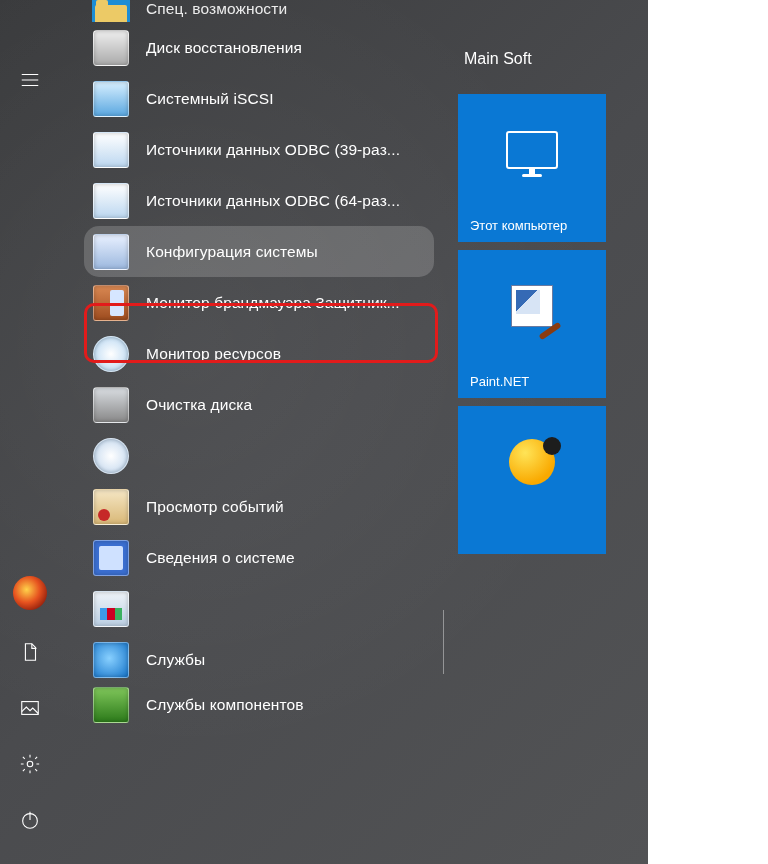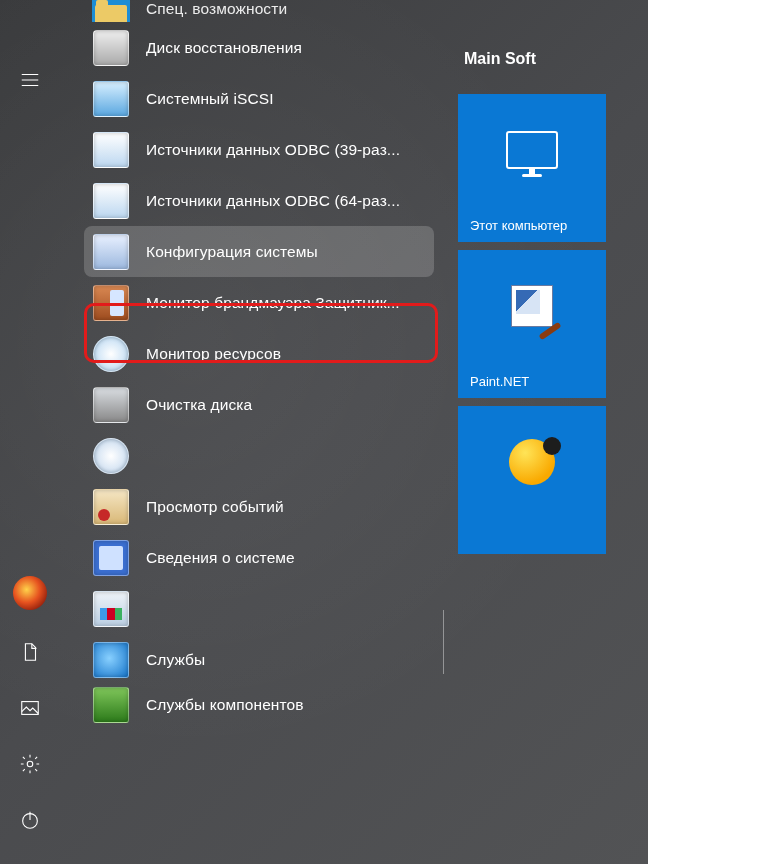--- a/index.html
+++ b/index.html
@@ -16,21 +16,21 @@
 .applist{position:absolute;left:84px;top:0;width:350px;height:100%}
 .app-row{display:flex;align-items:center;height:51px;padding-left:8px;box-sizing:border-box;cursor:pointer;position:relative}
 .app-row.folder{height:50px}
 .app-row.cutoff{height:42px;overflow:hidden}
 .app-icon{width:38px;height:38px;flex:0 0 38px;display:flex;align-items:center;justify-content:center;margin-right:16px;background:#0a78d4}
 .app-icon.folder{background:#1996e6}
 .app-icon.tool{background:transparent}
 .app-label{flex:1;font-size:15.5px;color:#fff;white-space:nowrap;overflow:hidden;text-overflow:ellipsis;letter-spacing:.1px}
 .chev{width:22px;text-align:center;color:#fff;font-size:12px;margin-right:6px}
 
-.app-row.hl{background:rgba(255,255,255,0.18);border-radius:8px}
+.app-row.hl{background:rgba(255,255,255,0.18);border-radius:15px}
 .red-box{position:absolute;left:84px;width:348px;height:54px;border:3px solid #e21b1b;border-radius:10px;pointer-events:none;z-index:4}
 
 .ico{width:34px;height:34px;border:1px solid rgba(255,255,255,.35);background:linear-gradient(180deg,#eaf5ff,#8dbbe4);border-radius:3px;box-shadow:inset 0 0 4px rgba(0,0,0,.25)}
 .ico.disk{background:linear-gradient(180deg,#eee,#aaa);border-radius:4px}
 .ico.iscsi{background:linear-gradient(180deg,#d7efff,#5aa7e0)}
 .ico.odbc{background:linear-gradient(180deg,#fff,#bcd7f0)}
 .ico.msc{background:linear-gradient(180deg,#e8f0ff,#9cb8de)}
 .ico.fw{background:linear-gradient(180deg,#d98852,#9e4c1f);position:relative}
 .ico.fw::after{content:'';position:absolute;inset:4px 4px 4px 16px;background:#d6e6ff;border-radius:2px}
 .ico.rm{background:radial-gradient(circle at 50% 50%,#fff,#cfe4f6 60%,#8db6d8);border-radius:50%}
@@ -42,21 +42,21 @@
 .ico.sys{background:#3b6fd1;position:relative}
 .ico.sys::after{content:'';position:absolute;inset:5px;background:#cfe1ff;border-radius:2px}
 .ico.perf{background:linear-gradient(180deg,#eef3f8,#bcd0e4);position:relative}
 .ico.perf::after{content:'';position:absolute;left:6px;right:6px;bottom:6px;height:12px;background:linear-gradient(90deg,#3d9be9 33%,#c02 33% 66%,#3bb160 66%)}
 .ico.svc{background:radial-gradient(circle at 45% 45%,#88d0ff,#1473c9)}
 .ico.comp{background:linear-gradient(180deg,#7fc65a,#2c7a1a);position:relative}
 .folder-glyph{width:32px;height:24px;background:#ffda6b;border-radius:2px;position:relative}
 .folder-glyph::before{content:'';position:absolute;top:-5px;left:1px;width:12px;height:6px;background:#ffda6b;border-radius:2px 2px 0 0}
 
 .tiles{position:absolute;left:458px;top:50px;width:180px}
-.tiles-head{font-size:16px;color:#fff;margin:0 0 26px 6px;font-weight:700}
+.tiles-head{font-size:16px;color:#fff;margin:0 0 26px 6px;font-weight:400}
 .tile{width:148px;height:148px;background:#0a78d4;margin-bottom:8px;padding:10px 12px 8px;box-sizing:border-box;display:flex;flex-direction:column;justify-content:flex-end;color:#fff;cursor:pointer;position:relative}
 .tile .tlabel{font-size:13px;line-height:1.25}
 .tile .ticon{position:absolute;left:50%;top:38%;transform:translate(-50%,-50%)}
 
 .pc{width:48px;height:34px;border:2px solid #fff;border-radius:3px;position:relative}
 .pc::after{content:'';position:absolute;left:50%;bottom:-10px;transform:translateX(-50%);width:20px;height:3px;background:#fff;border-radius:2px}
 .pc::before{content:'';position:absolute;left:50%;bottom:-7px;transform:translateX(-50%);width:6px;height:7px;background:#fff}
 .paint{width:40px;height:40px;background:#fff;border:1px solid #6a7aa0;position:relative}
 .paint::after{content:'';position:absolute;right:-10px;bottom:-8px;width:24px;height:6px;background:#8a3b0f;transform:rotate(-35deg);border-radius:3px}
 .paint::before{content:'';position:absolute;left:4px;top:4px;width:24px;height:24px;background:linear-gradient(135deg,#356ab5 45%,#d7e4f5 45%)}

